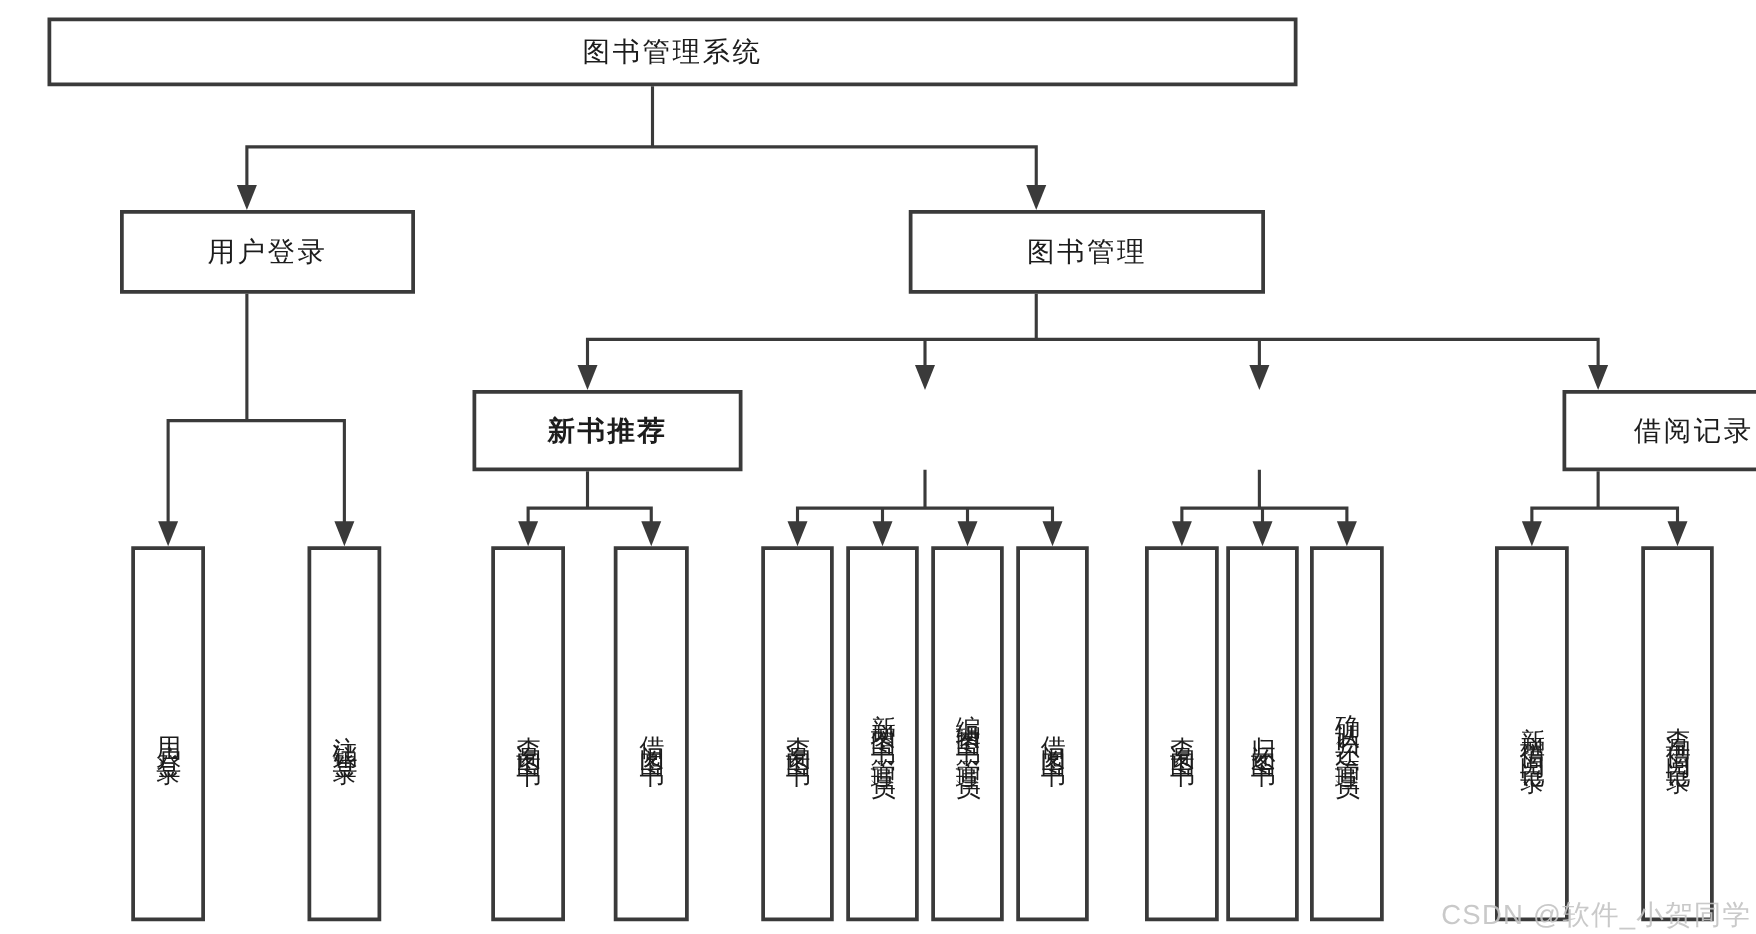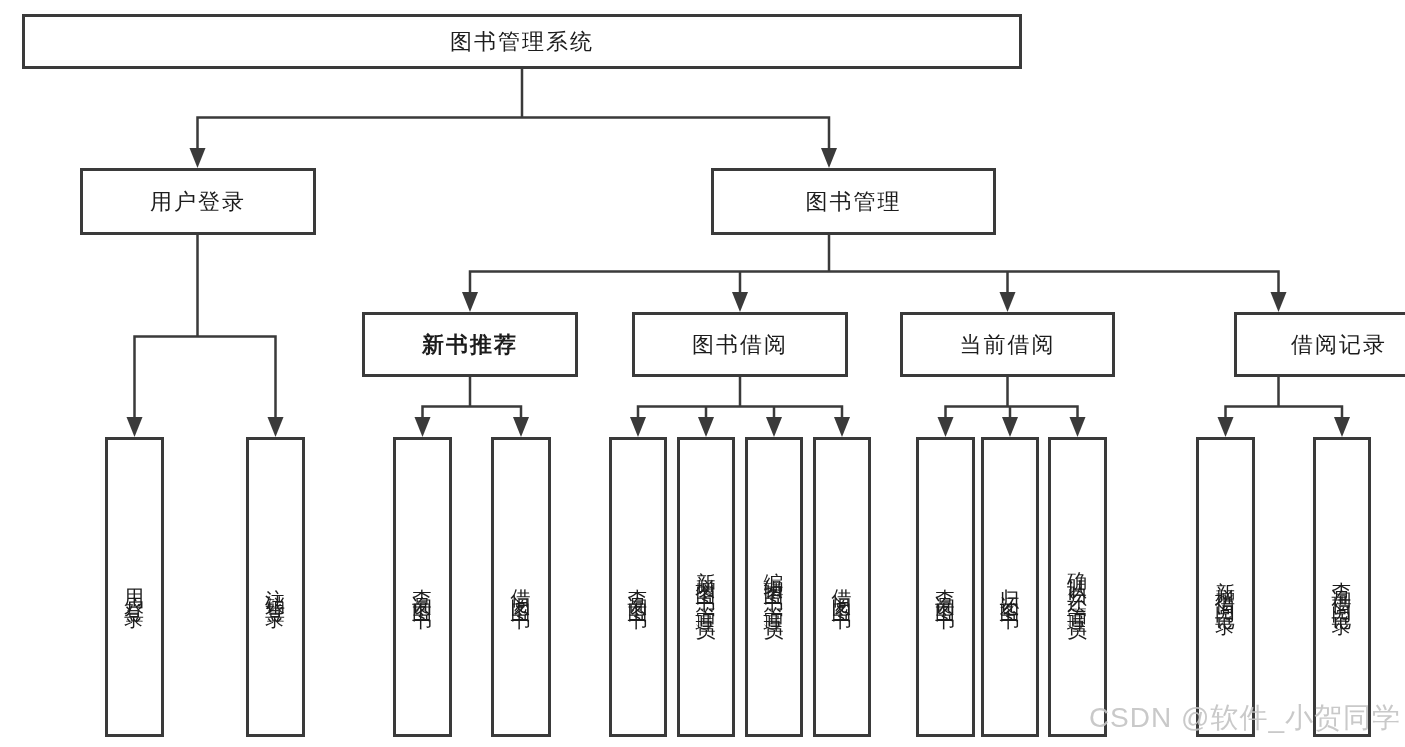--- a/index.html
+++ b/index.html
@@ -15,21 +15,21 @@
   .box {
     position: absolute;
     box-sizing: border-box;
     background: #ffffff;
     border: 3px solid #3a3a3a;
     color: #1c1c1c;
     display: flex;
     align-items: center;
     justify-content: center;
   }
-  .hbox { font-size: 22px; letter-spacing: 2px; }
+  .hbox { font-size: 22px; letter-spacing: 2px; margin-left: 16px; }
   .vbox {
     writing-mode: vertical-rl;
     text-orientation: mixed;
     font-size: 20px;
     letter-spacing: 7px;
     line-height: 1;
   }
   
   #root { left: 22px;  top: 14px;  width: 1000px; height: 55px; }
   
@@ -51,22 +51,22 @@
   #fc3 { left: 745px;  width: 58px; }
   #fc4 { left: 813px;  width: 58px; }
   #fd1 { left: 916px;  width: 59px; }
   #fd2 { left: 981px;  width: 58px; }
   #fd3 { left: 1048px; width: 59px; }
   #fe1 { left: 1196px; width: 59px; }
   #fe2 { left: 1313px; width: 58px; }
   #watermark {
     position: absolute;
     right: 4px;
-    bottom: 10px;
-    font-size: 28px;
+    bottom: 0;
+    font-size: 22px;
     color: rgba(195, 195, 195, 0.9);
     letter-spacing: 1px;
     z-index: 10;
     white-space: nowrap;
   }
 </style>
 </head>
 <body>
 
 <div id="canvas">
@@ -110,22 +110,20 @@
       <polygon points="1334,417 1350,417 1342,437"></polygon>
     </g>
   </svg>
 
   <div class="box hbox" id="root">图书管理系统</div>
 
   <div class="box hbox" id="l2a">用户登录</div>
   <div class="box hbox" id="l2b">图书管理</div>
 
   <div class="box hbox" id="l3a">新书推荐</div>
-  <div class="box hbox" id="l3b">图书借阅</div>
-  <div class="box hbox" id="l3c">当前借阅</div>
   <div class="box hbox" id="l3d">借阅记录</div>
 
   <div class="box vbox leaf" id="fa1">用户登录</div>
   <div class="box vbox leaf" id="fa2">注销登录</div>
 
   <div class="box vbox leaf" id="fb1">查询图书</div>
   <div class="box vbox leaf" id="fb2">借阅图书</div>
 
   <div class="box vbox leaf" id="fc1">查询图书</div>
   <div class="box vbox leaf" id="fc2">新增图书（管理员）</div>

